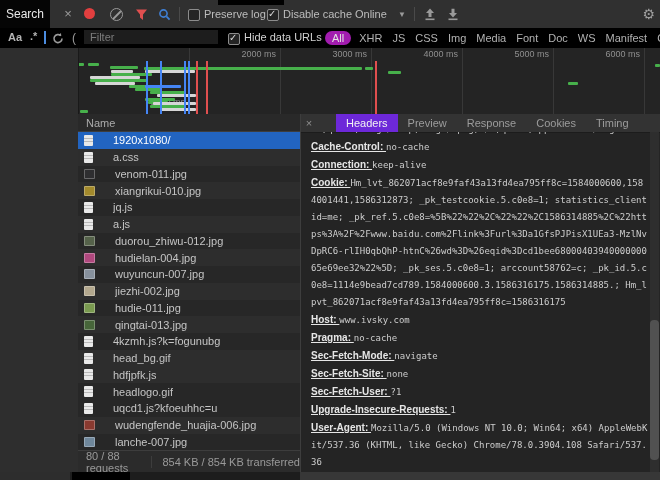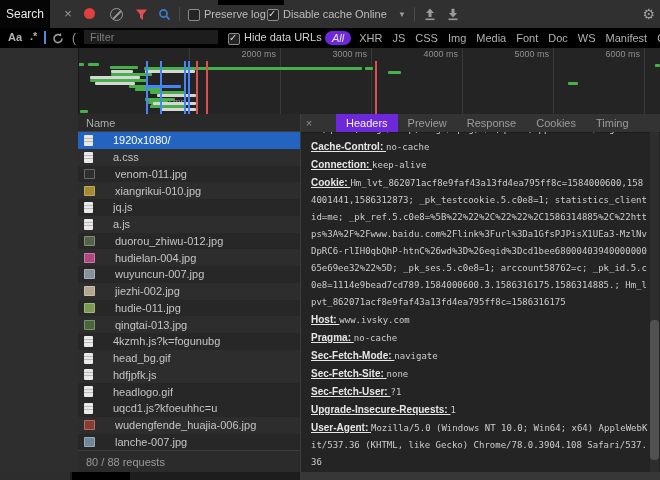--- a/index.html
+++ b/index.html
@@ -29,21 +29,21 @@
   .s-focus{position:absolute;left:44px;top:3px;width:2px;height:13px;background:#4b8ce0;}
   .s-refresh{position:absolute;left:52px;top:3px;}
   .s-paren{position:absolute;left:72px;top:3px;font-size:12px;color:#9a9a9a;}
   .filter-input{position:absolute;left:84px;top:2px;width:128px;height:14px;background:#1d1d1d;border:none;outline:none;
                 color:#bdbdbd;font-size:11px;padding:0 0 0 6px;font-family:"Liberation Sans",sans-serif;}
   .filter-input::placeholder{color:#7c7c7c;}
   .hide-cb{left:228px;top:33px;}
   .hide-label{position:absolute;left:244px;top:31px;font-size:11px;color:#d2d2d2;white-space:nowrap;}
   .pills{position:absolute;left:325px;top:31px;display:flex;gap:6px;align-items:center;font-size:11px;}
   .pill{color:#b2b2b2;padding:1px 2px;white-space:nowrap;}
-  .pill.active{background:#6d28d9;color:#e2e2e2;border-radius:8px;padding:1px 7px;font-style:italic;}
+  .pill.active{background:#a21caf;color:#e2e2e2;border-radius:8px;padding:1px 7px;}
   
   .overview{position:absolute;left:78px;top:48px;width:582px;height:66px;background:#242424;border-bottom:1px solid #3a3a3a;overflow:hidden;}
   .ov-grid{position:absolute;top:0;bottom:0;width:1px;background:#383838;}
   .ov-tick{position:absolute;top:1px;width:46px;font-size:9px;color:#8f8f8f;text-align:right;}
   .ov-bar{position:absolute;height:3px;border-radius:1px;}
   .ov-line{position:absolute;top:13px;bottom:0;width:2px;}
   
   .left-panel{position:absolute;left:0;top:48px;width:78px;height:424px;background:#2e2e2e;border-right:1px solid #191919;}
   
   .list{position:absolute;left:78px;top:114px;width:222px;height:358px;background:#242424;display:flex;flex-direction:column;}
@@ -287,20 +287,21 @@
           <span class="icon-img" style="background: rgb(138, 58, 48);"></span>
           <span class="rname">wudengfende_huajia-006.jpg</span>
         </div>
         <div class="req-row">
           <span class="icon-img" style="background: rgb(111, 135, 155);"></span>
           <span class="rname">lanche-007.jpg</span>
         </div>
       </div>
     <div class="list-summary">
       <span class="sum-a">80 / 88 requests</span>
+      <span class="sum-b">854 KB / 854 KB transferred</span>
     </div>
   </div>
 
   <div class="details">
     <div class="det-tabs">
       <span class="det-close">×</span>
       <span style="display:flex">
           <span class="det-tab active">Headers</span>
           <span class="det-tab">Preview</span>
           <span class="det-tab">Response</span>

